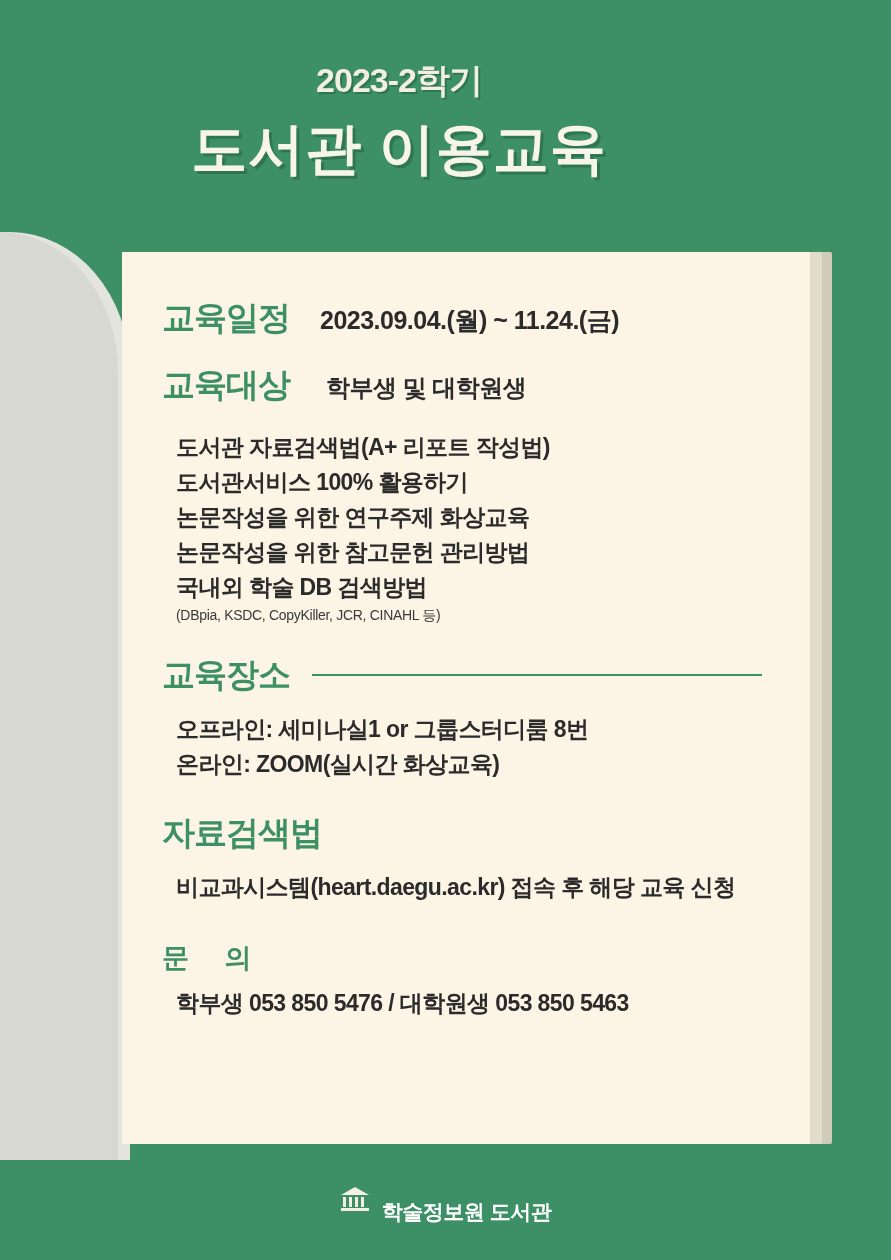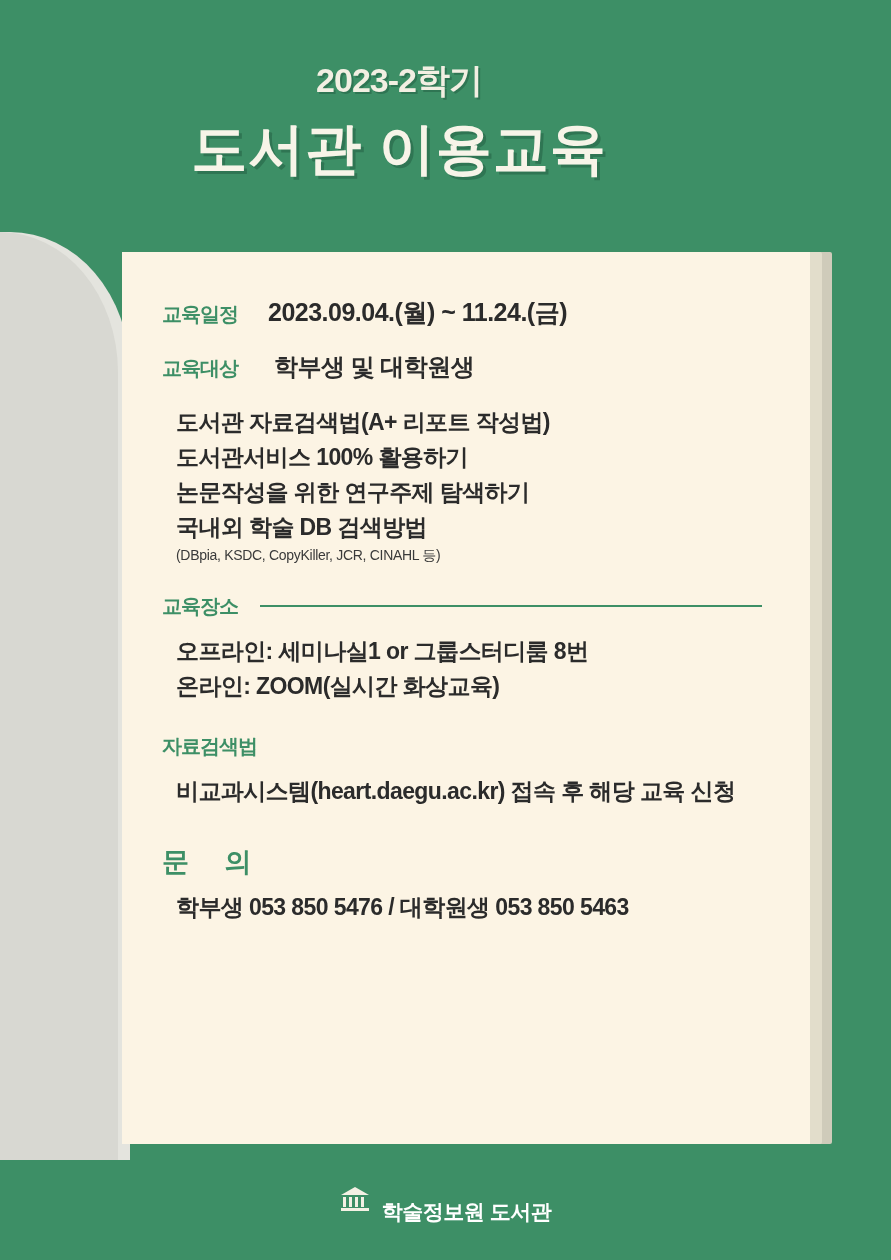--- a/index.html
+++ b/index.html
@@ -98,21 +98,21 @@
   }
 
   
   .row {
     display: flex;
     align-items: baseline;
     margin-bottom: 22px;
   }
   .label {
     color: #3d8f66;
-    font-size: 20px;
+    font-size: 33px;
     font-weight: bold;
     letter-spacing: -1px;
     white-space: nowrap;
   }
   .value {
     color: #2b2b2b;
     font-size: 25px;
     font-weight: bold;
     letter-spacing: -0.5px;
     margin-left: 30px;
@@ -223,21 +223,22 @@
   </div>
 
   <div class="row">
     <span class="label">교육대상</span>
     <span class="value value-sm">학부생 및 대학원생</span>
   </div>
 
   <ul class="list">
     <li>도서관 자료검색법(A+ 리포트 작성법)</li>
     <li>도서관서비스 100% 활용하기</li>
-    <li>논문작성을 위한 연구주제 탐색하기</li>
+    <li>논문작성을 위한 연구주제 화상교육</li>
+    <li>논문작성을 위한 참고문헌 관리방법</li>
     <li>국내외 학술 DB 검색방법</li>
   </ul>
   <div class="note">(DBpia, KSDC, CopyKiller, JCR, CINAHL 등)</div>
 
   <div class="section-head">
     <span class="label">교육장소</span>
     <span class="rule"></span>
   </div>
   <div class="plain-line">오프라인: 세미나실1 or 그룹스터디룸 8번</div>
   <div class="plain-line">온라인: ZOOM(실시간 화상교육)</div>

